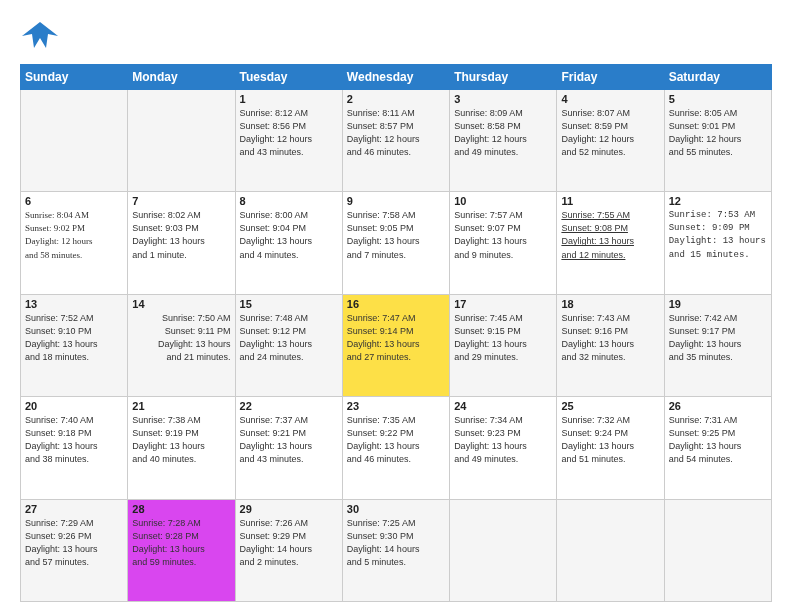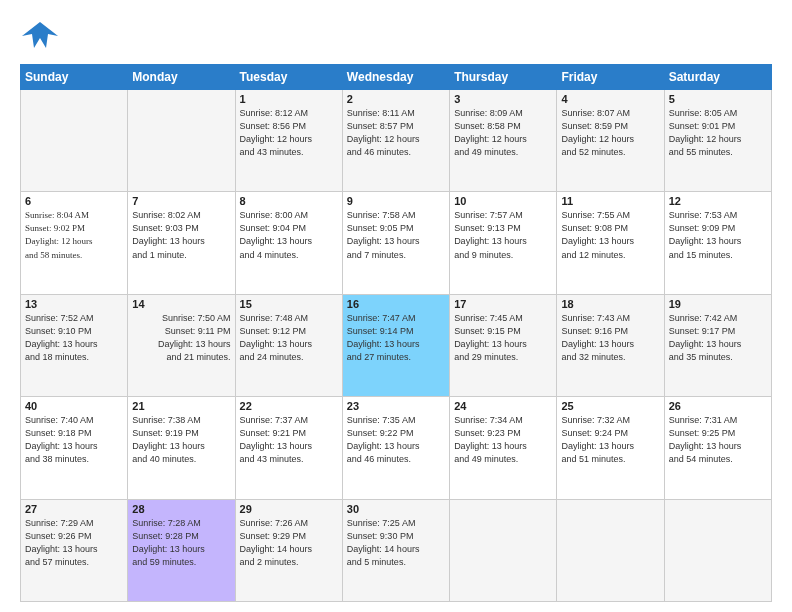--- a/index.html
+++ b/index.html
@@ -200,34 +200,34 @@
           <td style="background: rgb(255, 255, 255);">
             <span class="day-num">9</span>
             <div class="day-info" style="white-space: pre-line;">Sunrise: 7:58 AM
 Sunset: 9:05 PM
 Daylight: 13 hours
 and 7 minutes.</div>
           </td>
           <td style="background: rgb(255, 255, 255);">
             <span class="day-num">10</span>
             <div class="day-info" style="white-space: pre-line;">Sunrise: 7:57 AM
-Sunset: 9:13 PM
+Sunset: 9:07 PM
 Daylight: 13 hours
 and 9 minutes.</div>
           </td>
           <td style="background: rgb(255, 255, 255);">
             <span class="day-num">11</span>
-            <div class="day-info" style="white-space: pre-line;">Sunrise: 7:55 AM
+            <div class="day-info" style="white-space: pre-line; text-decoration: underline;">Sunrise: 7:55 AM
 Sunset: 9:08 PM
 Daylight: 13 hours
 and 12 minutes.</div>
           </td>
           <td style="background: rgb(255, 255, 255);">
             <span class="day-num">12</span>
-            <div class="day-info" style="white-space: pre-line;">Sunrise: 7:53 AM
+            <div class="day-info" style="white-space: pre-line; font-family: Liberation Mono, monospace;">Sunrise: 7:53 AM
 Sunset: 9:09 PM
 Daylight: 13 hours
 and 15 minutes.</div>
           </td>
         </tr>
         <tr>
           <td style="background: rgb(245, 245, 245); margin-top: 40px;">
             <span class="day-num">13</span>
             <div class="day-info" style="white-space: pre-line;">Sunrise: 7:52 AM
 Sunset: 9:10 PM
@@ -241,21 +241,21 @@
 Daylight: 13 hours
 and 21 minutes.</div>
           </td>
           <td style="background: rgb(245, 245, 245);">
             <span class="day-num">15</span>
             <div class="day-info" style="white-space: pre-line;">Sunrise: 7:48 AM
 Sunset: 9:12 PM
 Daylight: 13 hours
 and 24 minutes.</div>
           </td>
-          <td style="background: #7dd3fc;">
+          <td style="background: #fde047;">
             <span class="day-num">16</span>
             <div class="day-info" style="white-space: pre-line;">Sunrise: 7:47 AM
 Sunset: 9:14 PM
 Daylight: 13 hours
 and 27 minutes.</div>
           </td>
           <td style="background: rgb(245, 245, 245);">
             <span class="day-num">17</span>
             <div class="day-info" style="white-space: pre-line;">Sunrise: 7:45 AM
 Sunset: 9:15 PM
@@ -272,21 +272,21 @@
           <td style="background: rgb(245, 245, 245);">
             <span class="day-num">19</span>
             <div class="day-info" style="white-space: pre-line;">Sunrise: 7:42 AM
 Sunset: 9:17 PM
 Daylight: 13 hours
 and 35 minutes.</div>
           </td>
         </tr>
         <tr>
           <td style="background: rgb(255, 255, 255);">
-            <span class="day-num">40</span>
+            <span class="day-num">20</span>
             <div class="day-info" style="white-space: pre-line;">Sunrise: 7:40 AM
 Sunset: 9:18 PM
 Daylight: 13 hours
 and 38 minutes.</div>
           </td>
           <td style="background: rgb(255, 255, 255);">
             <span class="day-num">21</span>
             <div class="day-info" style="white-space: pre-line;">Sunrise: 7:38 AM
 Sunset: 9:19 PM
 Daylight: 13 hours
@@ -329,21 +329,21 @@
           </td>
         </tr>
         <tr>
           <td style="background: rgb(245, 245, 245);">
             <span class="day-num">27</span>
             <div class="day-info" style="white-space: pre-line;">Sunrise: 7:29 AM
 Sunset: 9:26 PM
 Daylight: 13 hours
 and 57 minutes.</div>
           </td>
-          <td style="background: #c4b5fd;">
+          <td style="background: #d946ef;">
             <span class="day-num">28</span>
             <div class="day-info" style="white-space: pre-line;">Sunrise: 7:28 AM
 Sunset: 9:28 PM
 Daylight: 13 hours
 and 59 minutes.</div>
           </td>
           <td style="background: rgb(245, 245, 245);">
             <span class="day-num">29</span>
             <div class="day-info" style="white-space: pre-line;">Sunrise: 7:26 AM
 Sunset: 9:29 PM

